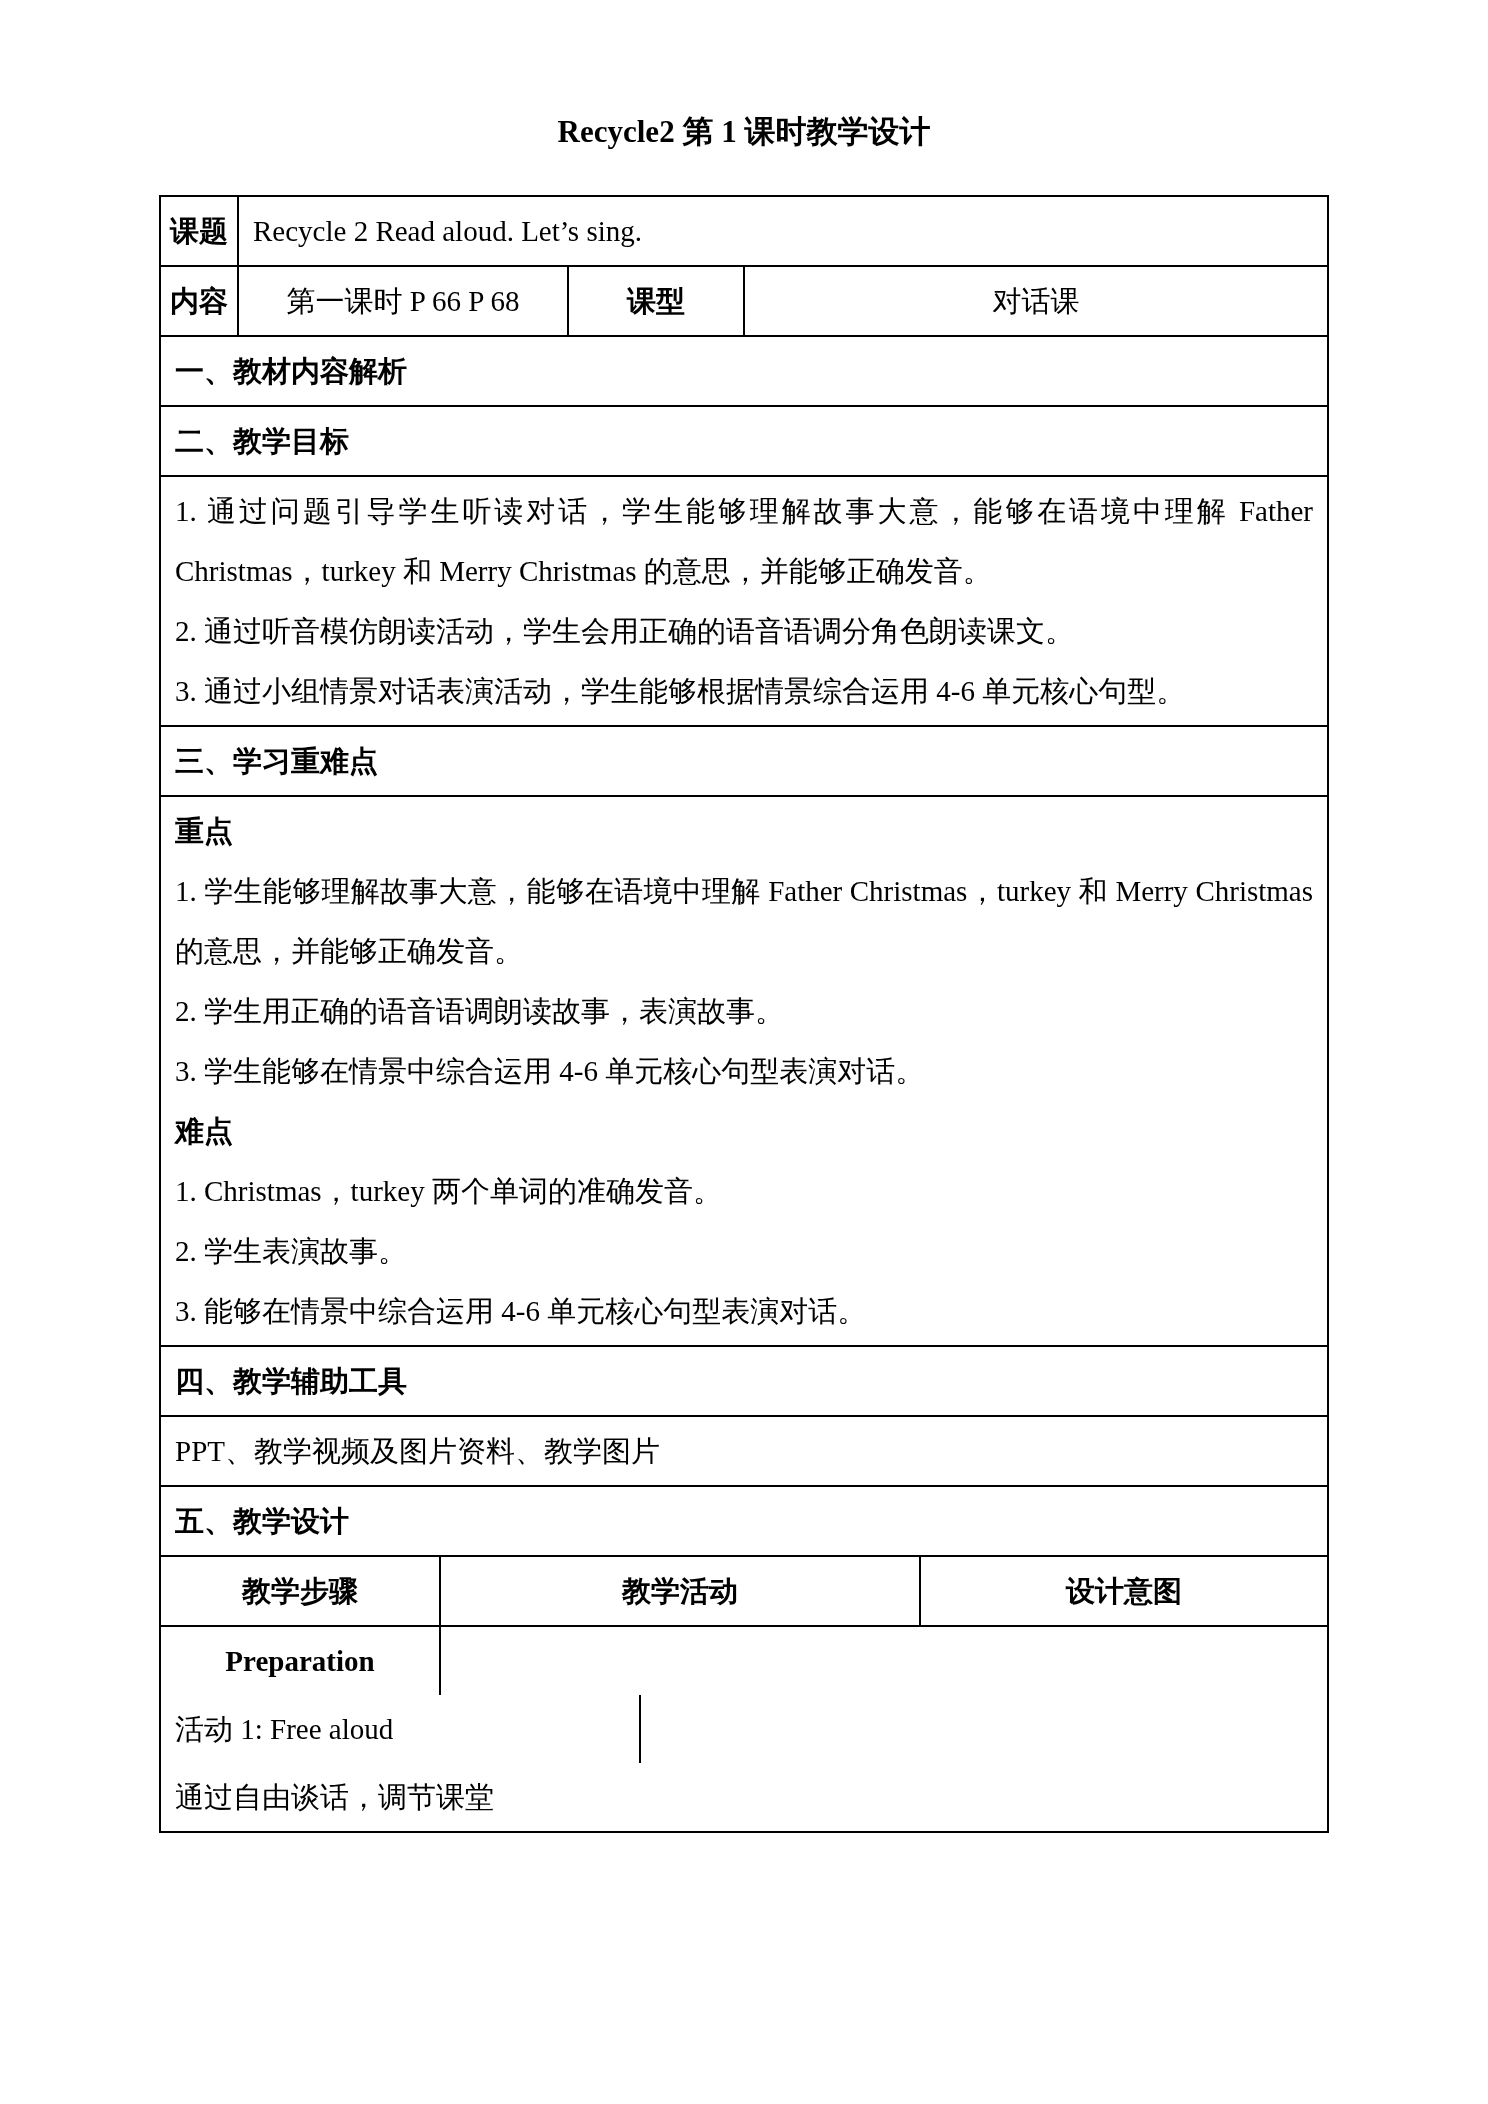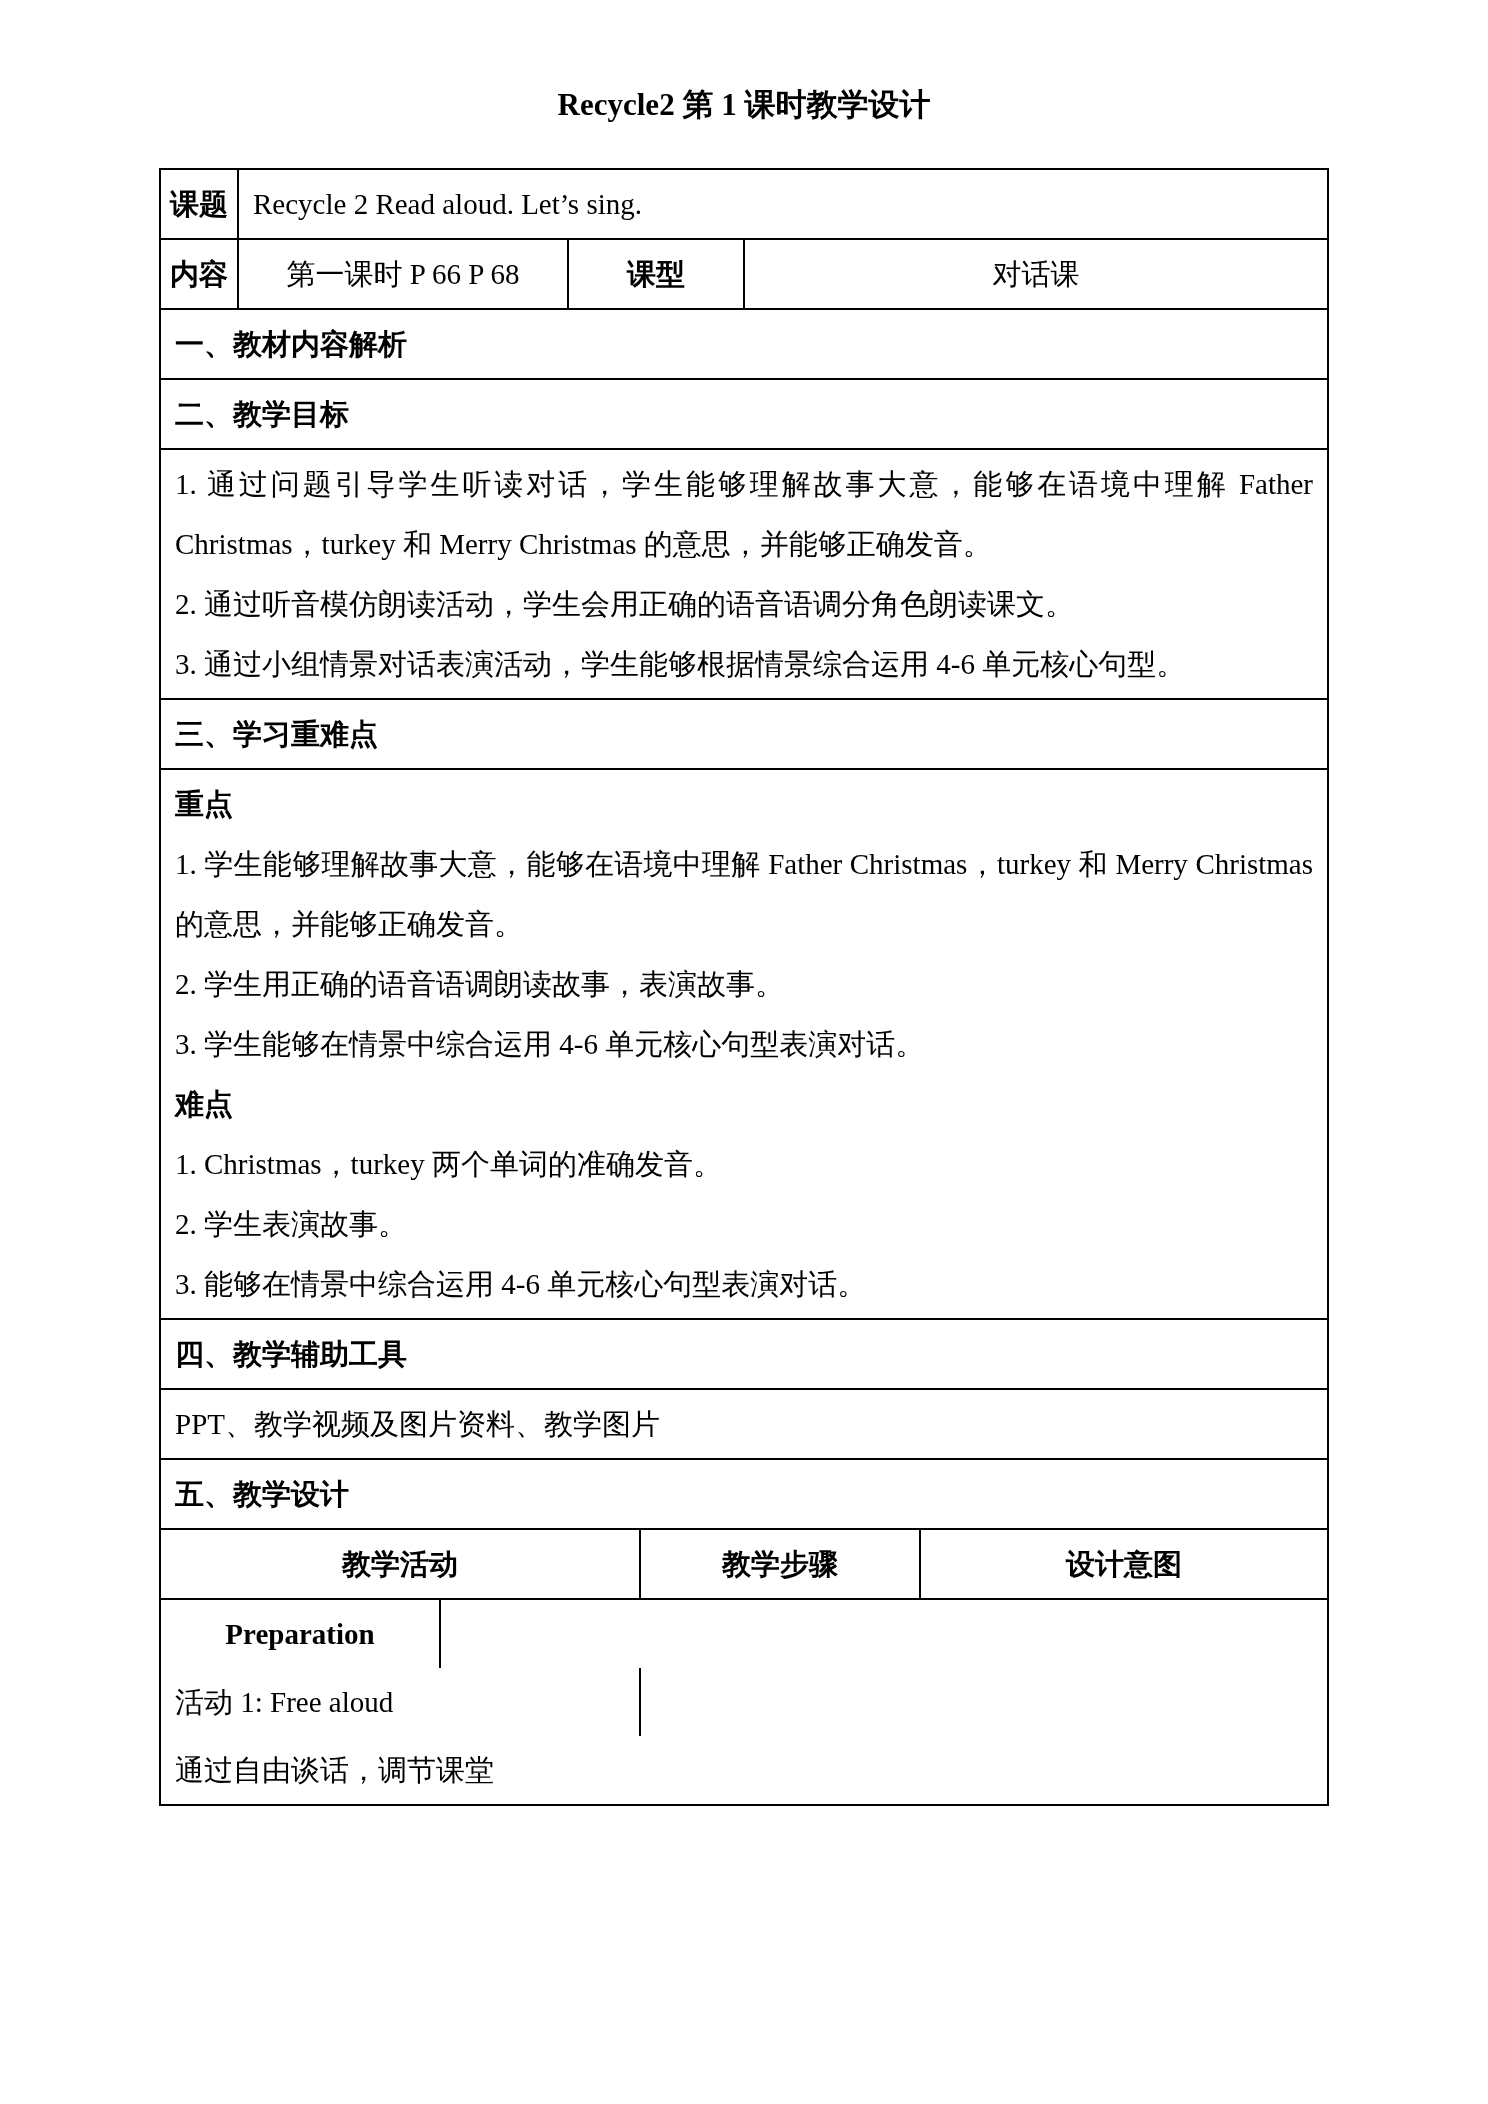--- a/index.html
+++ b/index.html
@@ -2,21 +2,21 @@
 <html><head>
 <meta charset="utf-8">
 <style>
   * { margin:0; padding:0; box-sizing:border-box; }
   html, body { background:#ffffff; }
   body {
     width:1488px; min-height:2104px;
     font-family:"Liberation Serif","DejaVu Serif",serif;
     color:#000;
   }
-  .page { width:1488px; min-height:2104px; padding:82px 159px 40px 159px; background:#fff; }
+  .page { width:1488px; min-height:2104px; padding:109px 159px 40px 159px; background:#fff; }
   .doc-title {
     text-align:center; font-size:31px; font-weight:bold;
     line-height:46px; margin-bottom:40px;
   }
   .tbl { width:1170px; border:2px solid #000; }
   .row { display:flex; border-bottom:2px solid #000; }
   .row:last-child { border-bottom:none;flex-direction:column; }
   .cell {
     border-right:2px solid #000;
     padding:4px 14px;
@@ -98,22 +98,22 @@
 
     <div class="row">
       <div class="cell grow">PPT、教学视频及图片资料、教学图片</div>
     </div>
 
     <div class="row">
       <div class="cell b grow">五、教学设计</div>
     </div>
 
     <div class="row">
+      <div class="cell b c w-step">教学步骤</div>
       <div class="cell b c w-activity">教学活动</div>
-      <div class="cell b c w-step">教学步骤</div>
       <div class="cell b c grow">设计意图</div>
     </div>
 
     <div class="row">
       <div class="cell b c w-step">Preparation</div>
       <div class="cell w-activity">活动 1: Free aloud</div>
       <div class="cell grow">通过自由谈话，调节课堂</div>
     </div>
 
   </div>

